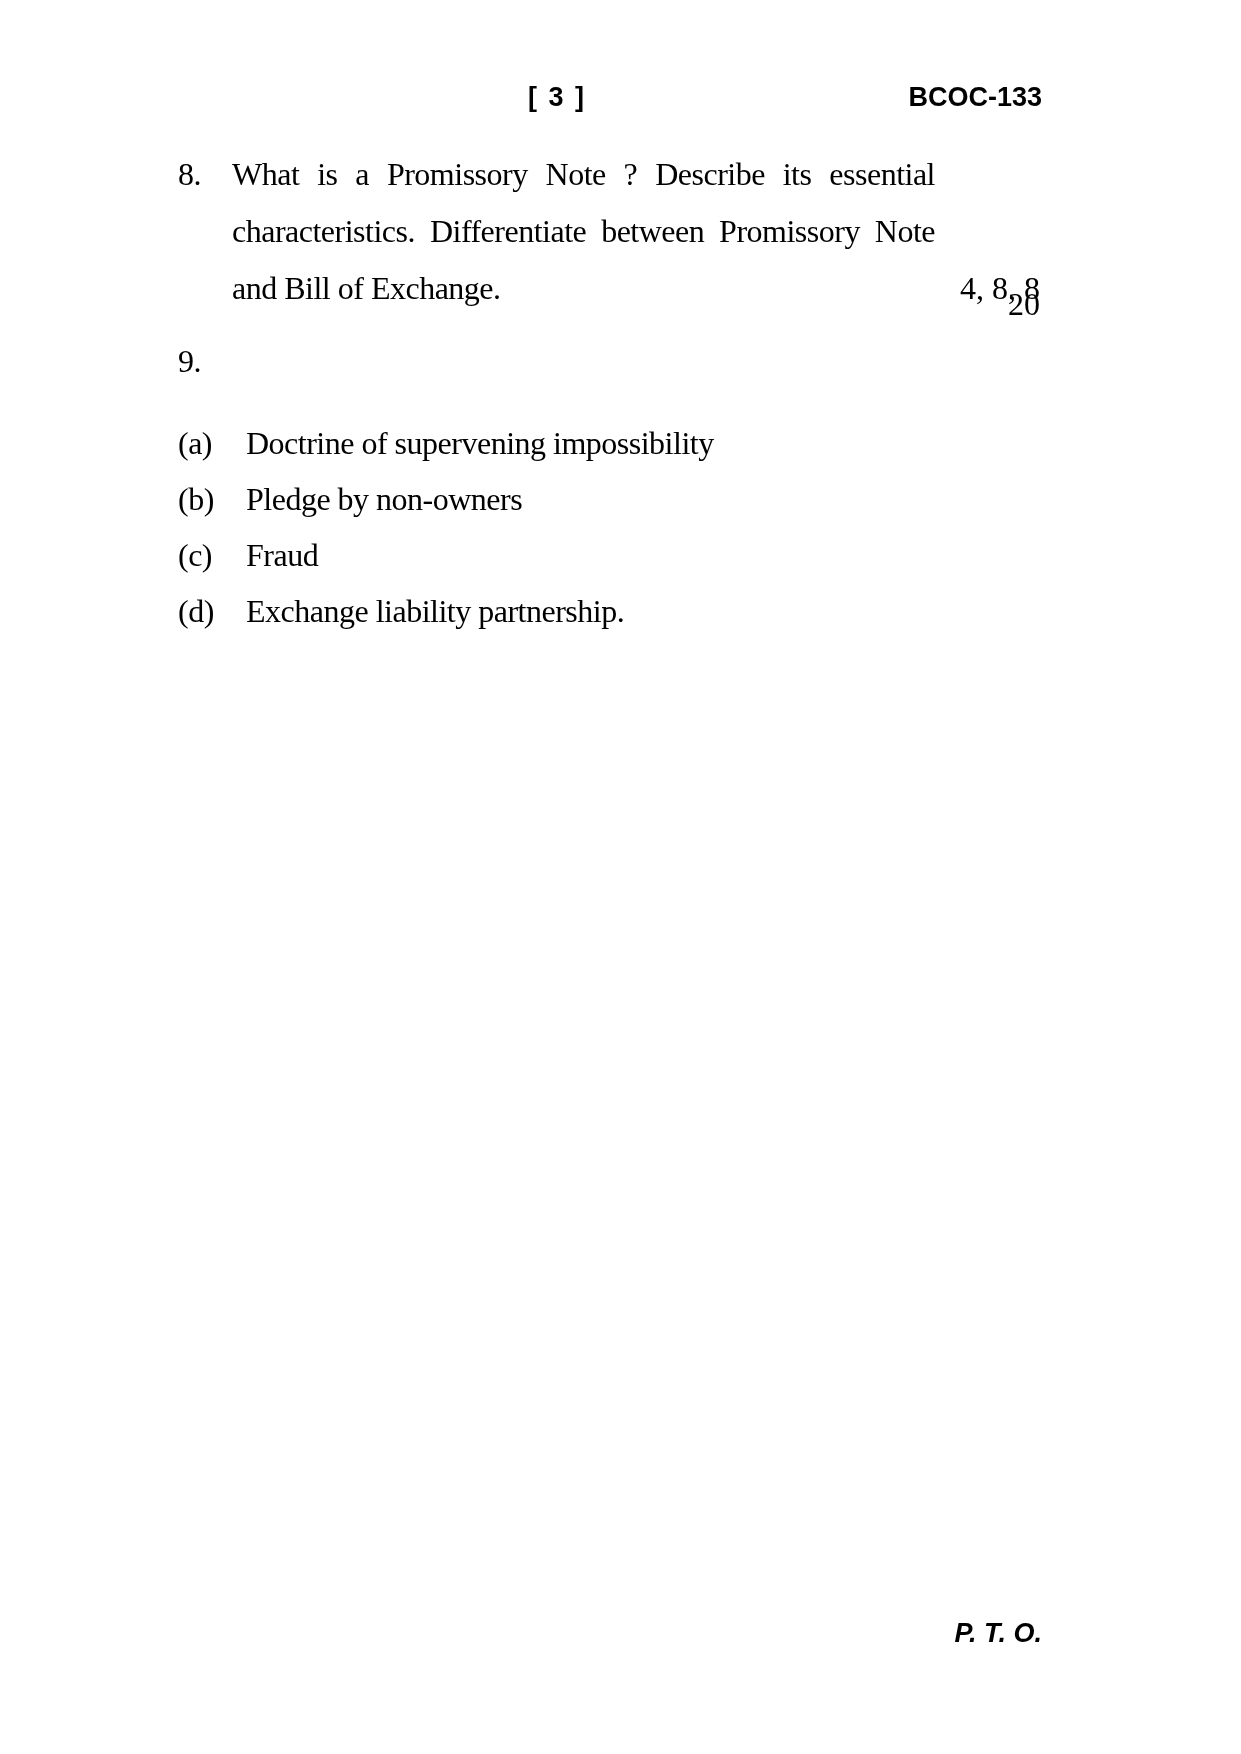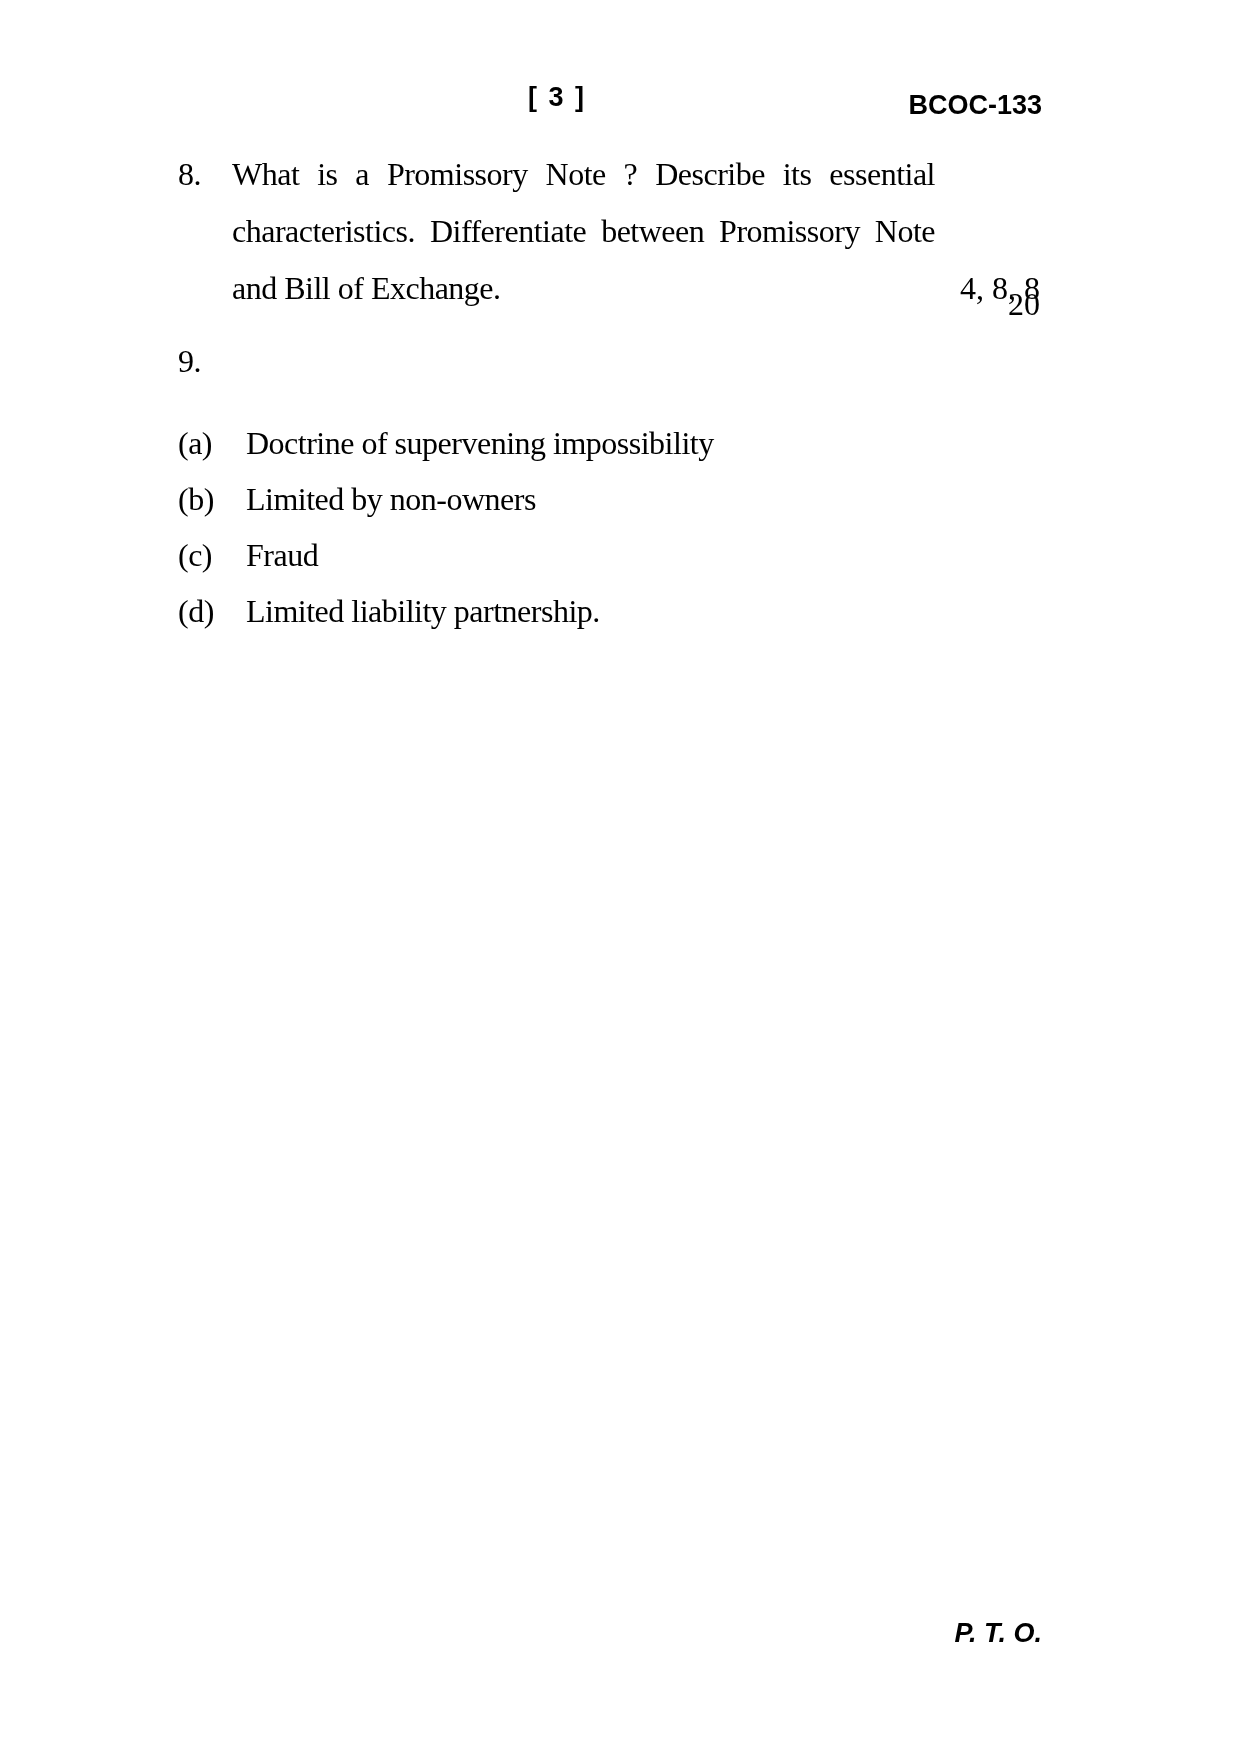--- a/index.html
+++ b/index.html
@@ -36,21 +36,20 @@
     white-space: nowrap;
   }
   .paper-code {
     position: absolute;
     right: 199px;
     top: 0;
     font-family: "Liberation Sans", sans-serif;
     font-weight: bold;
     font-size: 27px;
     white-space: nowrap;
-    margin-top: 8px;
   }
 
   
   .questions {
     position: absolute;
     top: 146px;
     left: 178px;
     width: 862px;
     font-size: 32px;
     line-height: 57px;
@@ -145,29 +144,29 @@
 
     <div class="question">
       <div class="q-body">
         <div class="sub-list">
           <div class="sub-item">
             <span class="sub-label">(a)</span>
             <span class="sub-text">Doctrine of supervening impossibility</span>
           </div>
           <div class="sub-item">
             <span class="sub-label">(b)</span>
-            <span class="sub-text">Limited by non-owners</span>
+            <span class="sub-text">Pledge by non-owners</span>
           </div>
           <div class="sub-item">
             <span class="sub-label">(c)</span>
             <span class="sub-text">Fraud</span>
           </div>
           <div class="sub-item">
             <span class="sub-label">(d)</span>
-            <span class="sub-text">Limited liability partnership.</span>
+            <span class="sub-text">Exchange liability partnership.</span>
           </div>
         </div>
       </div>
     </div>
 
   </div>
 
   <div class="page-footer">
     <span>P. T. O.</span>
   </div>

